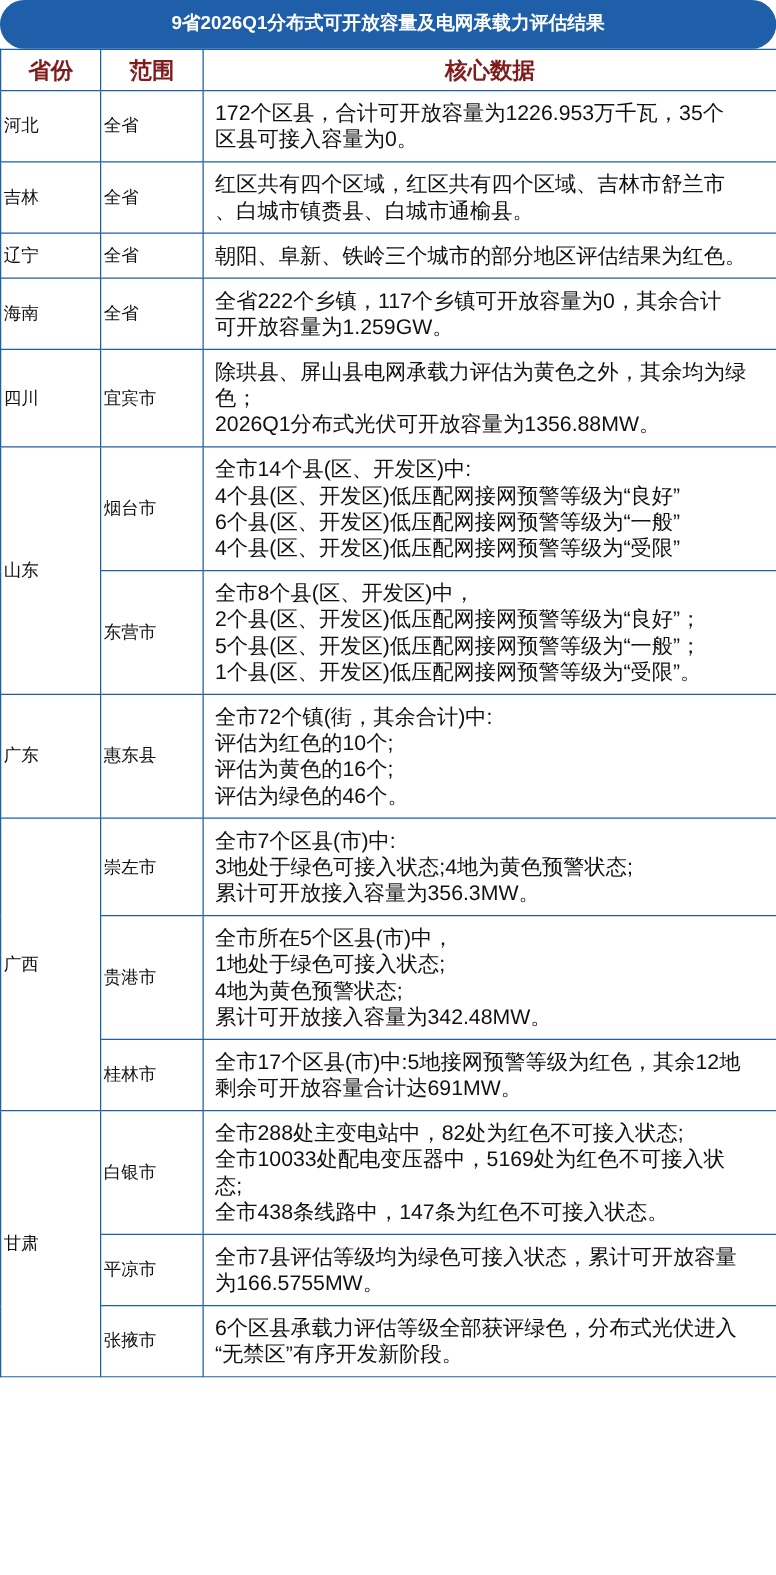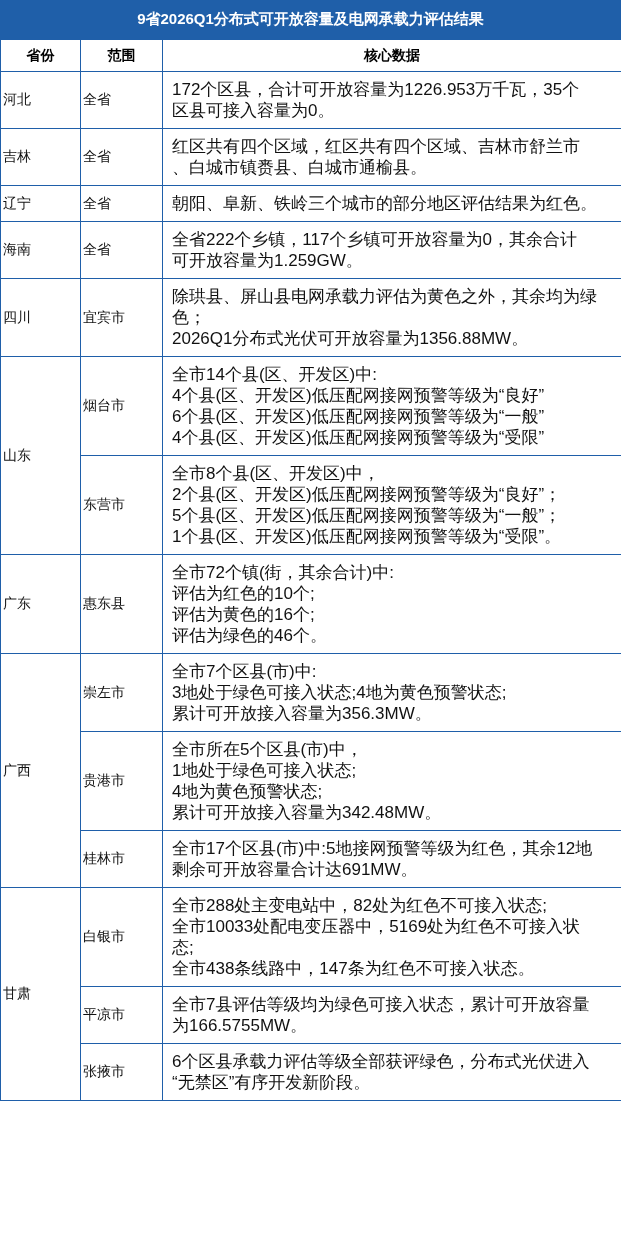--- a/index.html
+++ b/index.html
@@ -19,39 +19,40 @@
   }
   .title-bar {
     background: #1f5fa9;
     color: #ffffff;
     text-align: center;
     font-weight: bold;
     font-size: 15px;
     line-height: 22px;
     padding: 8px 10px 9px 10px;
     box-sizing: border-box;
+    border-radius: 30px;
   }
   .title-bar .line2 {
     display: block;
   }
   table.main {
     border-collapse: collapse;
     width: 621px;
     table-layout: fixed;
   }
   table.main th, table.main td {
     border: 1px solid #1f5fa9;
     vertical-align: middle;
     box-sizing: border-box;
   }
   table.main thead th {
     background: #ffffff;
-    color: #000000;
+    color: #7f1d1d;
     font-weight: bold;
-    font-size: 14px;
+    font-size: 18px;
     text-align: center;
     height: 32px;
     padding: 4px 2px;
   }
   col.c-prov { width: 80px; }
   col.c-scope { width: 82px; }
   col.c-data { width: 459px; }
 
   td.prov, td.scope {
     text-align: left;

